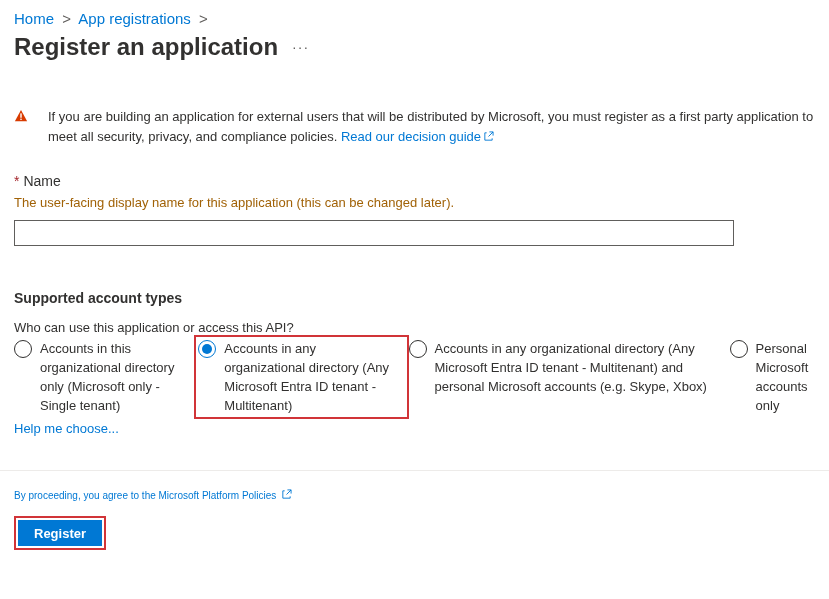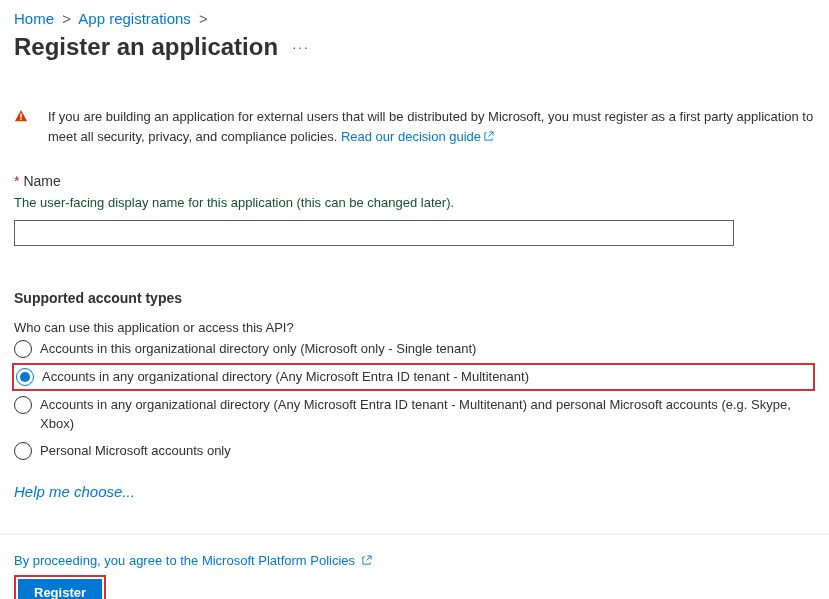--- a/index.html
+++ b/index.html
@@ -69,21 +69,21 @@
       color: #323130;
       margin-bottom: 6px;
       font-weight: 400;
     }
     .required {
       color: #a4262c;
       margin-right: 4px;
     }
     .field-help {
       font-size: 13px;
-      color: #14532d;
+      color: #a16207;
       margin-bottom: 10px;
     }
     .text-input {
       width: 720px;
       height: 26px;
       border: 1px solid #605e5c;
       padding: 3px 8px;
       font-size: 13px;
       font-family: inherit;
     }
@@ -94,21 +94,21 @@
       margin-top: 44px;
       margin-bottom: 14px;
     }
     .section-help {
       font-size: 13px;
       color: #323130;
       margin-bottom: 0;
     }
     .radio-list {
       display: flex;
-      flex-direction: column;
+      flex-direction: row;
     }
     .radio-row {
       display: flex;
       align-items: flex-start;
       gap: 8px;
       padding: 4px 0;
       min-height: 24px;
     }
     .radio-row.highlighted {
       border: 2px solid #e3008c;
@@ -138,37 +138,36 @@
     }
     .radio-label {
       font-size: 13px;
       color: #323130;
       line-height: 1.45;
       padding-top: 1px;
     }
     .help-link {
       color: #0078d4;
       text-decoration: none;
-      font-size: 15px;
-      display: inline-block;
-      margin-top: 18px;
-      font-style: italic;
+      font-size: 13px;
+      display: inline-block;
+      margin-top: 2px;
     }
     .divider {
       border: none;
       border-top: 1px solid #edebe9;
       margin-top: 34px;
       margin-bottom: 18px;
       margin-left: -14px;
       width: 829px;
     }
     .consent-text {
-      font-size: 13px;
-      color: #0078d4;
-      margin-bottom: 6px;
+      font-size: 10px;
+      color: #0078d4;
+      margin-bottom: 14px;
     }
     .consent-text a {
       color: #0078d4;
       text-decoration: none;
     }
     .register-wrap {
       display: inline-block;
       border: 2px solid #d13438;
       padding: 2px;
     }

